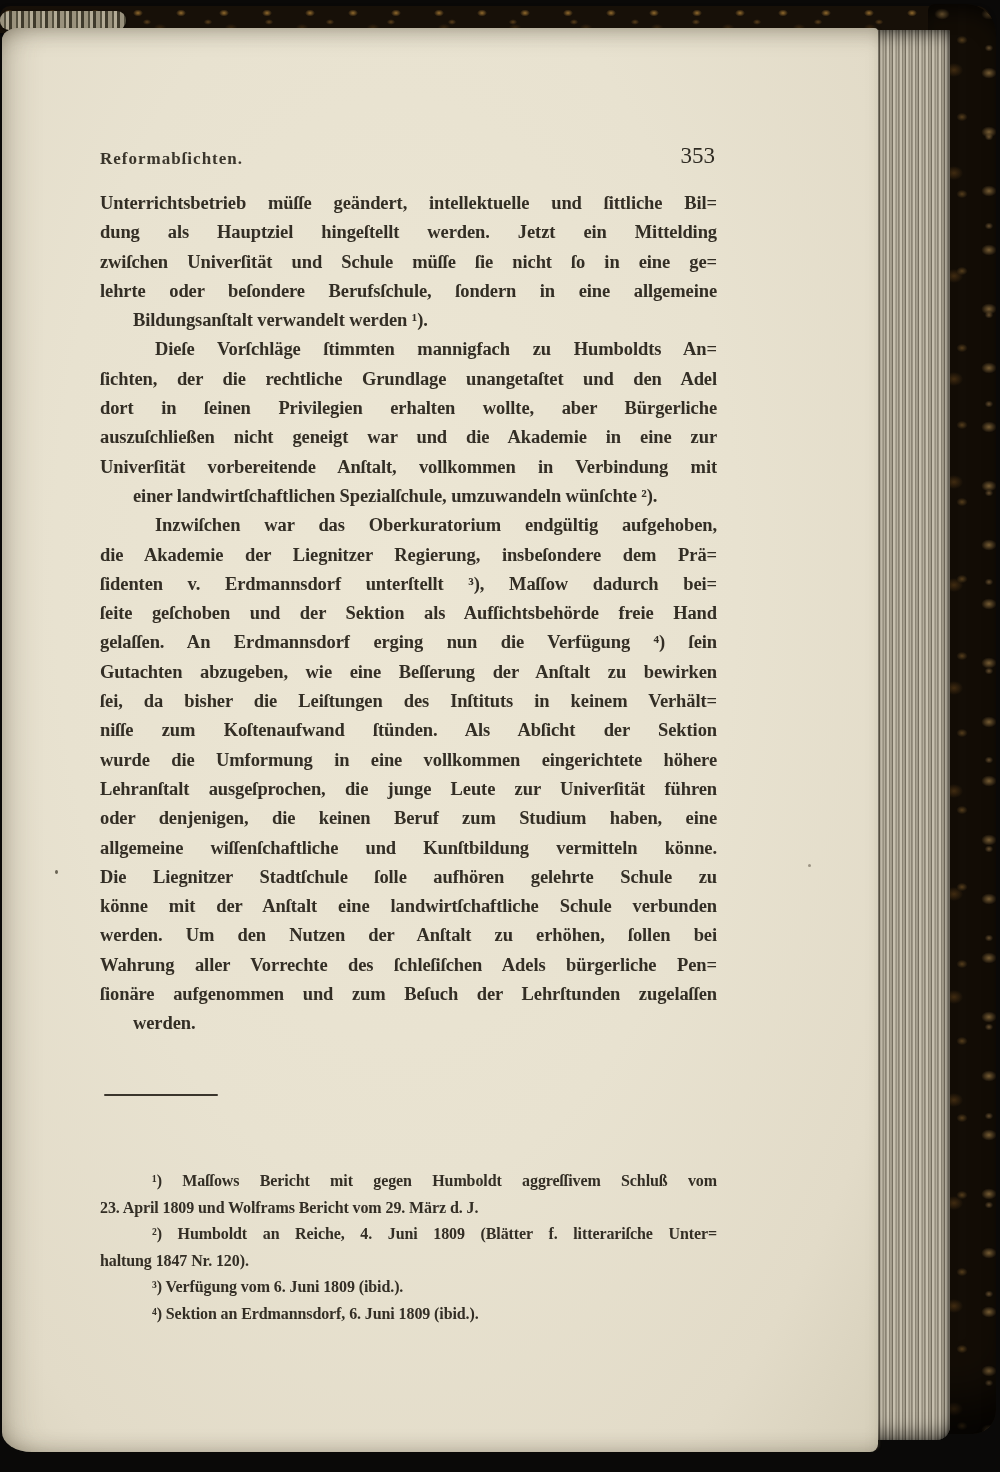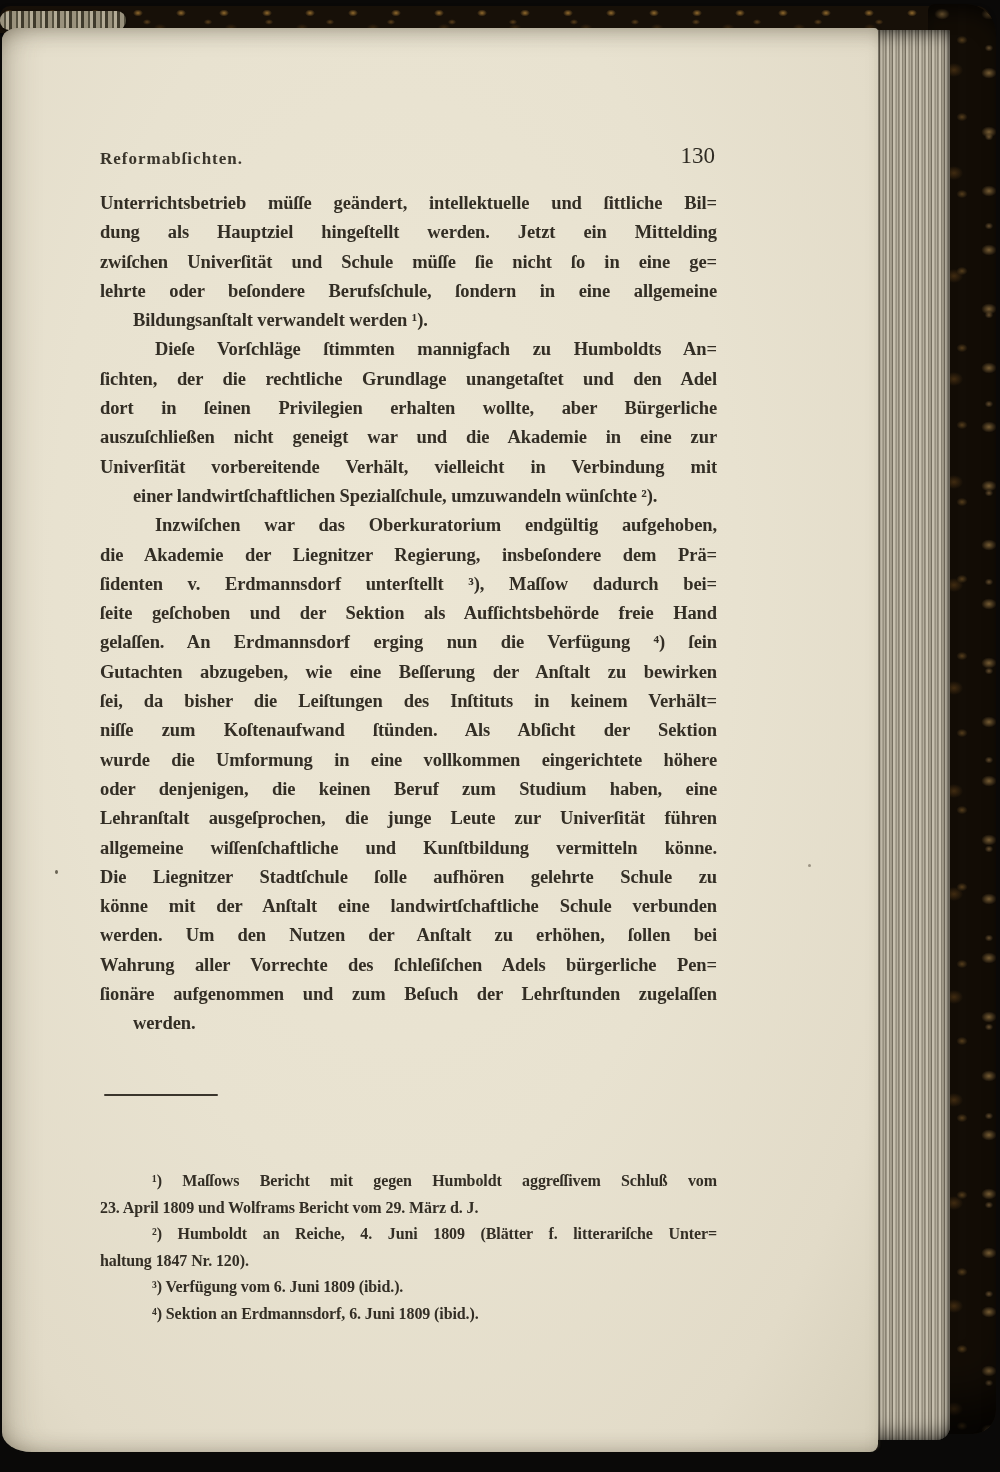--- a/index.html
+++ b/index.html
@@ -113,46 +113,46 @@
 
 <div class="scene">
   <div class="cover-top-strip"></div>
   <div class="headband"></div>
   <div class="cover-right"></div>
   <div class="page-stack"></div>
 
   <div class="page">
     <div class="running-header">
       <span class="running-title">Reformabſichten.</span>
-      <span class="page-number">130</span>
+      <span class="page-number">353</span>
     </div>
 
     <div class="body-text" id="body-text">
         <div class="line">Unterrichtsbetrieb müſſe geändert, intellektuelle und ſittliche Bil=</div>
         <div class="line">dung als Hauptziel hingeſtellt werden. Jetzt ein Mittelding</div>
         <div class="line">zwiſchen Univerſität und Schule müſſe ſie nicht ſo in eine ge=</div>
         <div class="line">lehrte oder beſondere Berufsſchule, ſondern in eine allgemeine</div>
         <div class="line last">Bildungsanſtalt verwandelt werden ¹).</div>
         <div class="line indent">Dieſe Vorſchläge ſtimmten mannigfach zu Humboldts An=</div>
         <div class="line">ſichten, der die rechtliche Grundlage unangetaſtet und den Adel</div>
         <div class="line">dort in ſeinen Privilegien erhalten wollte, aber Bürgerliche</div>
         <div class="line">auszuſchließen nicht geneigt war und die Akademie in eine zur</div>
-        <div class="line">Univerſität vorbereitende Verhält, vielleicht in Verbindung mit</div>
+        <div class="line">Univerſität vorbereitende Anſtalt, vollkommen in Verbindung mit</div>
         <div class="line last">einer landwirtſchaftlichen Spezialſchule, umzuwandeln wünſchte ²).</div>
         <div class="line indent">Inzwiſchen war das Oberkuratorium endgültig aufgehoben,</div>
         <div class="line">die Akademie der Liegnitzer Regierung, insbeſondere dem Prä=</div>
         <div class="line">ſidenten v. Erdmannsdorf unterſtellt ³), Maſſow dadurch bei=</div>
         <div class="line">ſeite geſchoben und der Sektion als Aufſichtsbehörde freie Hand</div>
         <div class="line">gelaſſen. An Erdmannsdorf erging nun die Verfügung ⁴) ſein</div>
         <div class="line">Gutachten abzugeben, wie eine Beſſerung der Anſtalt zu bewirken</div>
         <div class="line">ſei, da bisher die Leiſtungen des Inſtituts in keinem Verhält=</div>
         <div class="line">niſſe zum Koſtenaufwand ſtünden. Als Abſicht der Sektion</div>
         <div class="line">wurde die Umformung in eine vollkommen eingerichtete höhere</div>
+        <div class="line">Lehranſtalt ausgeſprochen, die junge Leute zur Univerſität führen</div>
         <div class="line">oder denjenigen, die keinen Beruf zum Studium haben, eine</div>
-        <div class="line">Lehranſtalt ausgeſprochen, die junge Leute zur Univerſität führen</div>
         <div class="line">allgemeine wiſſenſchaftliche und Kunſtbildung vermitteln könne.</div>
         <div class="line">Die Liegnitzer Stadtſchule ſolle aufhören gelehrte Schule zu</div>
         <div class="line">könne mit der Anſtalt eine landwirtſchaftliche Schule verbunden</div>
         <div class="line">werden. Um den Nutzen der Anſtalt zu erhöhen, ſollen bei</div>
         <div class="line">Wahrung aller Vorrechte des ſchleſiſchen Adels bürgerliche Pen=</div>
         <div class="line">ſionäre aufgenommen und zum Beſuch der Lehrſtunden zugelaſſen</div>
         <div class="line last">werden.</div>
       </div>
 
     <div class="footnote-rule"></div>

